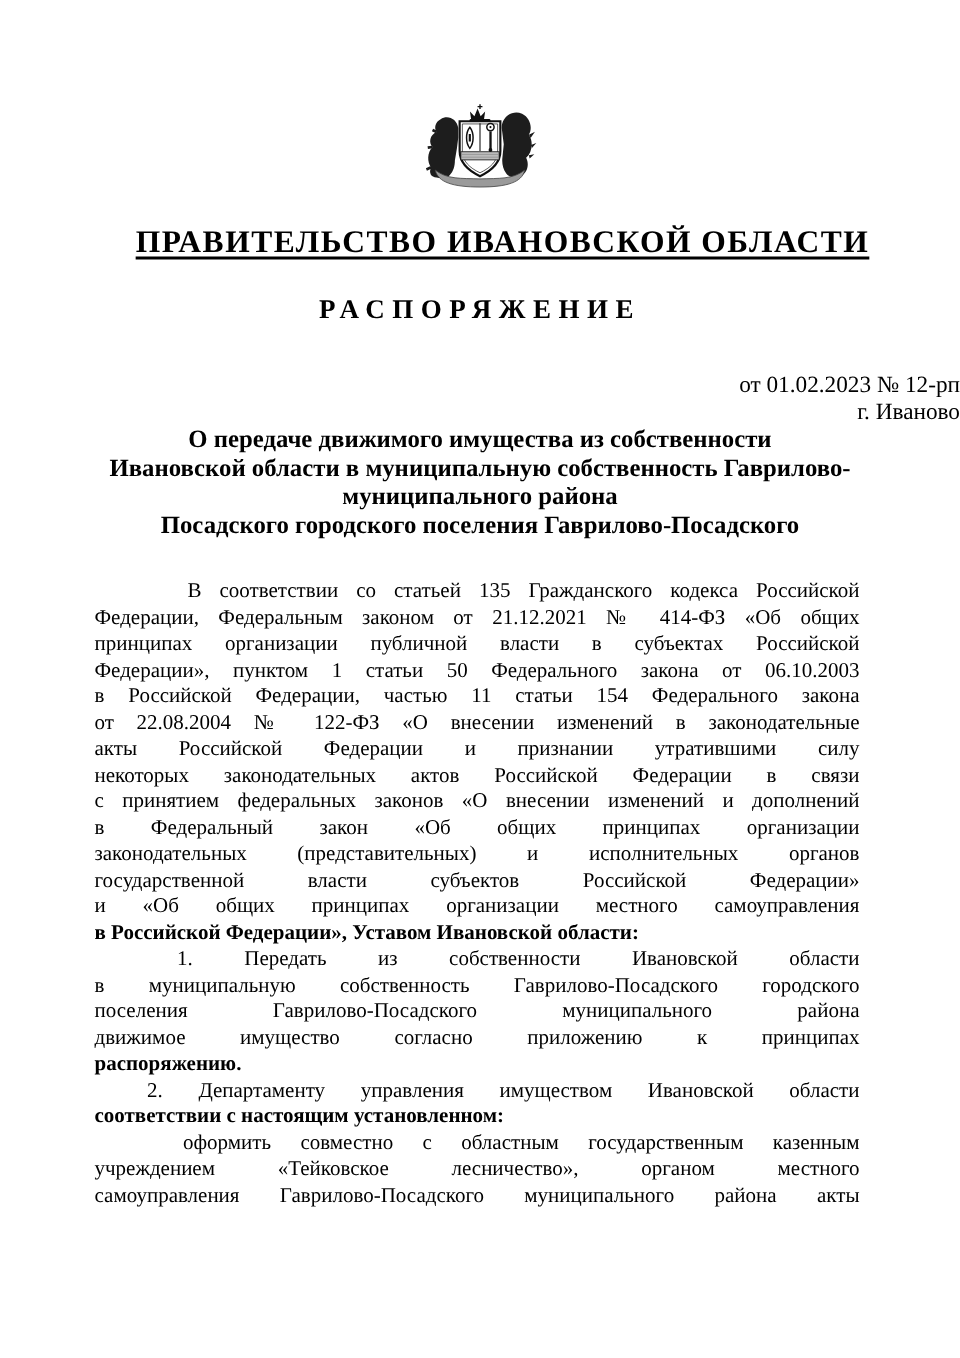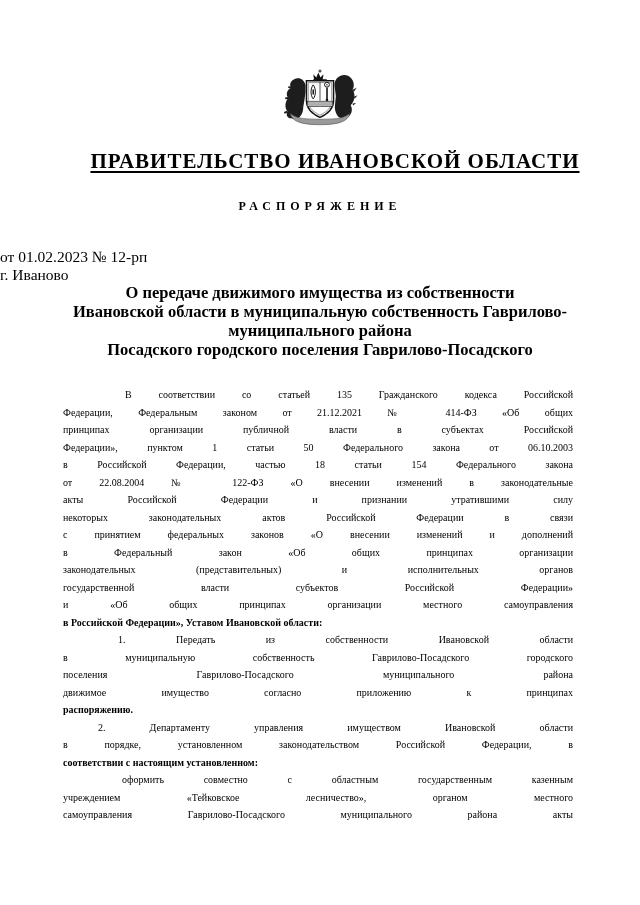--- a/index.html
+++ b/index.html
@@ -22,42 +22,42 @@
     text-decoration:underline;
     text-decoration-thickness:1.5px;
     text-underline-offset:3px;
     line-height:26px;
     margin-left:30px;
   }
   .doctype {
     margin-top:22px;
     text-align:center;
     font-weight:bold;
-    font-size:12px;
+    font-size:18px;
     letter-spacing:5px;
     line-height:21px;
   }
   .dateblock {
     margin-top:31px;
-    text-align:left;
+    text-align:right;
     font-size:15.5px;
     line-height:17.5px;
   }
   .title {
     text-align:center;
     font-weight:bold;
     font-size:16.5px;
     line-height:19px;
     padding:0 40px;
   }
   .title span { display:block; }
   .bodytext {
     margin-top:27px;
     padding:0 67px 0 63px;
-    font-size:10px;
+    font-size:14px;
     line-height:17.5px;
   }
   .ln  { text-align:justify; text-align-last:justify; }
   .end { text-align:left; text-align-last:auto;font-weight:bold; }
   .i62 { text-indent:62px; }
   .i55 { text-indent:55px; }
   .i35 { text-indent:35px; }
   .i59 { text-indent:59px; }
 </style>
 </head>
@@ -113,36 +113,35 @@
     <span>Ивановской области в муниципальную собственность Гаврилово-</span>
     <span>муниципального района</span>
     <span>Посадского городского поселения Гаврилово-Посадского</span>
   </div>
 
   <div class="bodytext">
     <div class="ln i62">В соответствии со статьей 135 Гражданского кодекса Российской</div>
     <div class="ln">Федерации, Федеральным законом от 21.12.2021 № 414-ФЗ «Об общих</div>
     <div class="ln">принципах организации публичной власти в субъектах Российской</div>
     <div class="ln">Федерации», пунктом 1 статьи 50 Федерального закона от 06.10.2003</div>
-    <div class="ln">в Российской Федерации, частью 18 статьи 154 Федерального закона</div>
+    <div class="ln">в Российской Федерации, частью 11 статьи 154 Федерального закона</div>
     <div class="ln">от 22.08.2004 № 122-ФЗ «О внесении изменений в законодательные</div>
     <div class="ln">акты Российской Федерации и признании утратившими силу</div>
     <div class="ln">некоторых законодательных актов Российской Федерации в связи</div>
     <div class="ln">с принятием федеральных законов «О внесении изменений и дополнений</div>
     <div class="ln">в Федеральный закон «Об общих принципах организации</div>
     <div class="ln">законодательных (представительных) и исполнительных органов</div>
     <div class="ln">государственной власти субъектов Российской Федерации»</div>
     <div class="ln">и «Об общих принципах организации местного самоуправления</div>
     <div class="end">в Российской Федерации», Уставом Ивановской области:</div>
     <div class="ln i55">1. Передать из собственности Ивановской области</div>
     <div class="ln">в муниципальную собственность Гаврилово-Посадского городского</div>
     <div class="ln">поселения Гаврилово-Посадского муниципального района</div>
     <div class="ln">движимое имущество согласно приложению к принципах</div>
     <div class="end">распоряжению.</div>
     <div class="ln i35">2. Департаменту управления имуществом Ивановской области</div>
-    <div class="ln">в порядке, установленном законодательством Российской Федерации, в</div>
     <div class="end">соответствии с настоящим установленном:</div>
     <div class="ln i59">оформить совместно с областным государственным казенным</div>
     <div class="ln">учреждением «Тейковское лесничество», органом местного</div>
     <div class="ln">самоуправления Гаврилово-Посадского муниципального района акты</div>
   </div>
 
 </div>
 
 </body></html>

